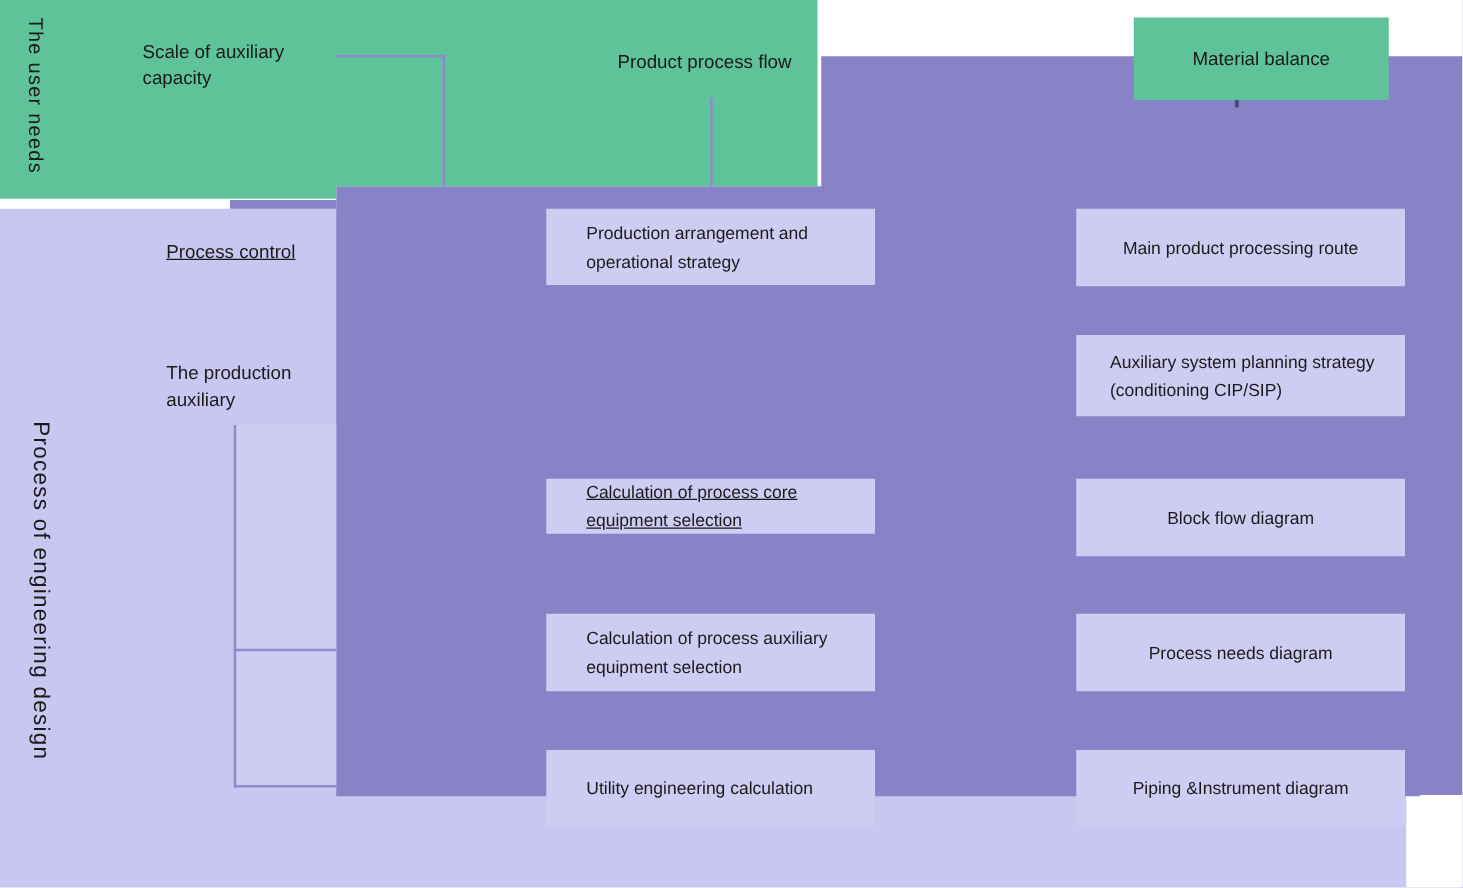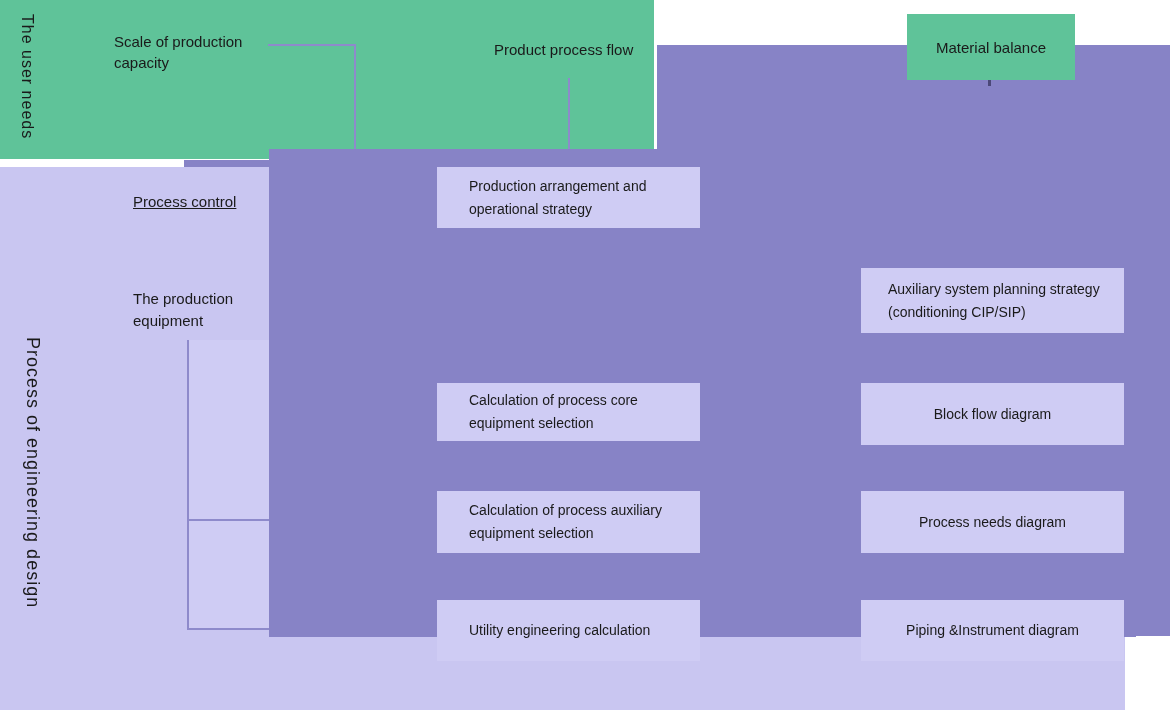--- a/index.html
+++ b/index.html
@@ -56,45 +56,48 @@
   <div class="abs plate-green" style="left:0;top:0;width:269px;height:159px;"></div>
 
   <div class="abs cline" style="left:268px;top:44px;width:88px;height:2px;"></div>
   <div class="abs cline" style="left:354px;top:44px;width:2px;height:105px;"></div>
   <div class="abs cline" style="left:568px;top:78px;width:2px;height:71px;"></div>
   <div class="abs" style="left:988px;top:80px;width:3px;height:6px;background:#4b4878;"></div>
 
   <div class="abs bracket" style="left:187px;top:340px;width:82px;height:290px;"></div>
   <div class="abs cline" style="left:187px;top:519px;width:82px;height:2px;"></div>
 
-  <div class="abs plate-green green-chip" style="left:907px;top:14px;width:168px;height:66px;">
+  <div class="abs plate-green green-chip" style="left:907px;top:14px;width:204px;height:66px;">
     <span>Material balance</span>
   </div>
 
   <div class="abs vlabel" style="left:18px;top:14px;height:132px;font-size:16px;">The user needs</div>
   <div class="abs vlabel" style="left:22px;top:337px;height:298px;font-size:18px;">Process of engineering design</div>
 
-  <div class="abs label" style="left:114px;top:31px;width:152px;">Scale of production capacity</div>
+  <div class="abs label" style="left:114px;top:31px;width:152px;">Scale of auxiliary capacity</div>
   <div class="abs label" style="left:494px;top:39px;white-space:nowrap;">Product process flow</div>
   <div class="abs label" style="left:133px;top:191px;white-space:nowrap;text-decoration:underline;">Process control</div>
-  <div class="abs label" style="left:133px;top:288px;width:118px;line-height:22px;">The production equipment</div>
+  <div class="abs label" style="left:133px;top:288px;width:118px;line-height:22px;">The production auxiliary</div>
 
   <div class="abs flowbox left-align" style="left:437px;top:167px;width:263px;height:61px;">
     <span>Production arrangement and operational strategy</span>
   </div>
-  <div class="abs flowbox left-align" style="left:437px;top:383px;width:263px;height:58px;">
+  <div class="abs flowbox left-align" style="left:437px;top:383px;width:263px;height:44px;text-decoration:underline;">
     <span>Calculation of process core equipment selection</span>
   </div>
   <div class="abs flowbox left-align" style="left:437px;top:491px;width:263px;height:62px;">
     <span>Calculation of process auxiliary equipment selection</span>
   </div>
   <div class="abs flowbox left-align" style="left:437px;top:600px;width:263px;height:61px;">
     <span>Utility engineering calculation</span>
   </div>
 
+  <div class="abs flowbox center" style="left:861px;top:167px;width:263px;height:62px;">
+    <span>Main product processing route</span>
+  </div>
   <div class="abs flowbox left-align" style="left:861px;top:268px;width:263px;height:65px;padding-left:27px;">
     <span>Auxiliary system planning strategy (conditioning CIP/SIP)</span>
   </div>
   <div class="abs flowbox center" style="left:861px;top:383px;width:263px;height:62px;">
     <span>Block flow diagram</span>
   </div>
   <div class="abs flowbox center" style="left:861px;top:491px;width:263px;height:62px;">
     <span>Process needs diagram</span>
   </div>
   <div class="abs flowbox center" style="left:861px;top:600px;width:263px;height:61px;justify-content:center;">

